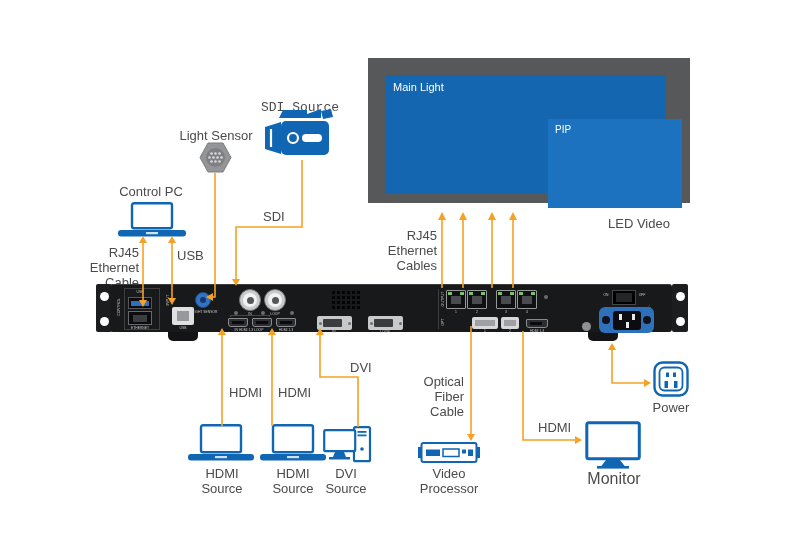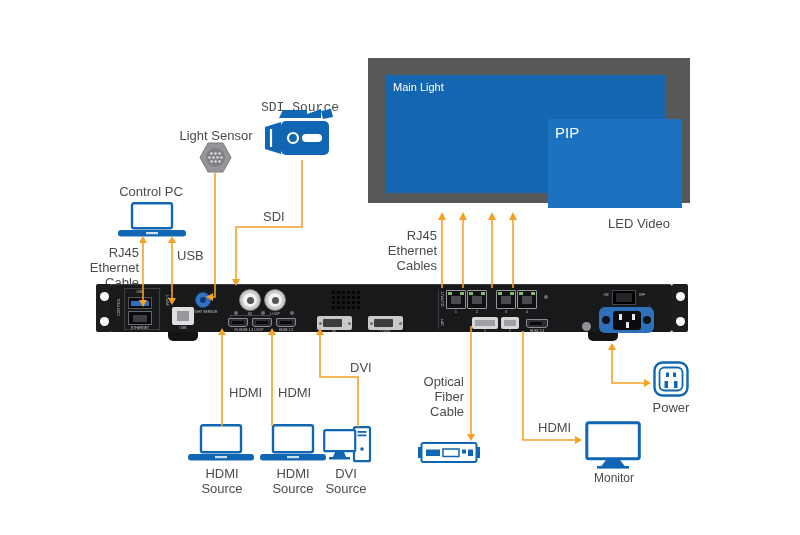--- a/index.html
+++ b/index.html
@@ -11,21 +11,21 @@
   body{font-family:"Liberation Sans",sans-serif;background:#fff;}
   #canvas{position:relative;width:800px;height:535px;background:#fff;overflow:hidden;}
   .abs{position:absolute;}
   .lbl{position:absolute;color:var(--label-gray);font-size:13px;line-height:15px;white-space:pre-line;}
   .ctr{text-align:center;}
   .rgt{text-align:right;}
   .title{position:absolute;left:75px;top:16px;font-size:21px;font-weight:700;color:var(--title-blue);letter-spacing:.2px;}
   
   .screen{position:absolute;left:368px;top:58px;width:322px;height:145px;background:var(--screen-gray);}
   .mainlayer{position:absolute;left:385px;top:75px;width:280px;height:118px;background:var(--main-layer-blue);color:#fff;font-size:11px;padding:6px 0 0 8px;box-sizing:border-box;}
-  .pip{position:absolute;left:548px;top:119px;width:134px;height:89px;background:var(--pip-blue);color:#fff;font-size:15px;padding:5px 0 0 7px;box-sizing:border-box;}
+  .pip{position:absolute;left:548px;top:119px;width:134px;height:89px;background:var(--pip-blue);color:#fff;font-size:10px;padding:5px 0 0 7px;box-sizing:border-box;}
   
   .device{position:absolute;left:96px;top:284px;width:592px;height:62px;}
   .ear{position:absolute;top:0;width:16px;height:48px;background:#1c1d1f;border-radius:2px;}
   .hole{position:absolute;left:3.5px;width:9px;height:9px;border-radius:50%;background:#fff;}
   .body{position:absolute;left:14px;top:0;width:562px;height:48px;background:var(--device-black);border-radius:3px;border-top:1px solid #3a3a3d;box-sizing:border-box;}
   .foot{position:absolute;top:46px;width:30px;height:11px;background:#141416;border-radius:0 0 5px 5px;}
   .secbox{position:absolute;border:1px solid #3e3e41;}
   .pt{position:absolute;width:80px;margin-left:-40px;text-align:center;font-size:8px;line-height:8px;color:#c7c8cb;transform:scale(.42);transform-origin:50% 0;white-space:nowrap;}
   .vt{position:absolute;width:60px;margin-left:-30px;margin-top:-4px;text-align:center;font-size:8px;line-height:8px;color:#cfcfd2;transform:rotate(-90deg) scale(.45);transform-origin:50% 50%;white-space:nowrap;}
   .rj45{position:absolute;width:20px;height:19px;background:#101012;border:1px solid #96979a;border-radius:1px;box-sizing:border-box;}
@@ -81,21 +81,23 @@
 
   <div class="lbl ctr" style="left:111px;top:184px;width:80px;">Control PC</div>
   <div class="lbl ctr" style="left:166px;top:128px;width:100px;">Light Sensor</div>
   <div class="lbl ctr" style="left:260px;top:100px;width:80px;font-family:Liberation Mono, monospace;">SDI Source</div>
   <div class="lbl ctr" style="left:182px;top:466px;width:80px;">HDMI
 Source</div>
   <div class="lbl ctr" style="left:253px;top:466px;width:80px;">HDMI
 Source</div>
   <div class="lbl ctr" style="left:306px;top:466px;width:80px;">DVI
 Source</div>
-  <div class="lbl ctr" style="left:574px;top:471px;width:80px;font-size:12px;">Monitor</div>
+  <div class="lbl ctr" style="left:409px;top:466px;width:80px;">Video
+Processor</div>
+  <div class="lbl ctr" style="left:574px;top:471px;width:80px;font-size:16px;">Monitor</div>
   <div class="lbl ctr" style="left:631px;top:400px;width:80px;">Power</div>
 
   <div class="device">
     <div class="ear" style="left:0;">
       <div class="hole" style="top:7.5px;"></div>
       <div class="hole" style="top:33px;"></div>
     </div>
     <div class="ear" style="left:576px;">
       <div class="hole" style="top:7.5px;"></div>
       <div class="hole" style="top:33px;"></div>

